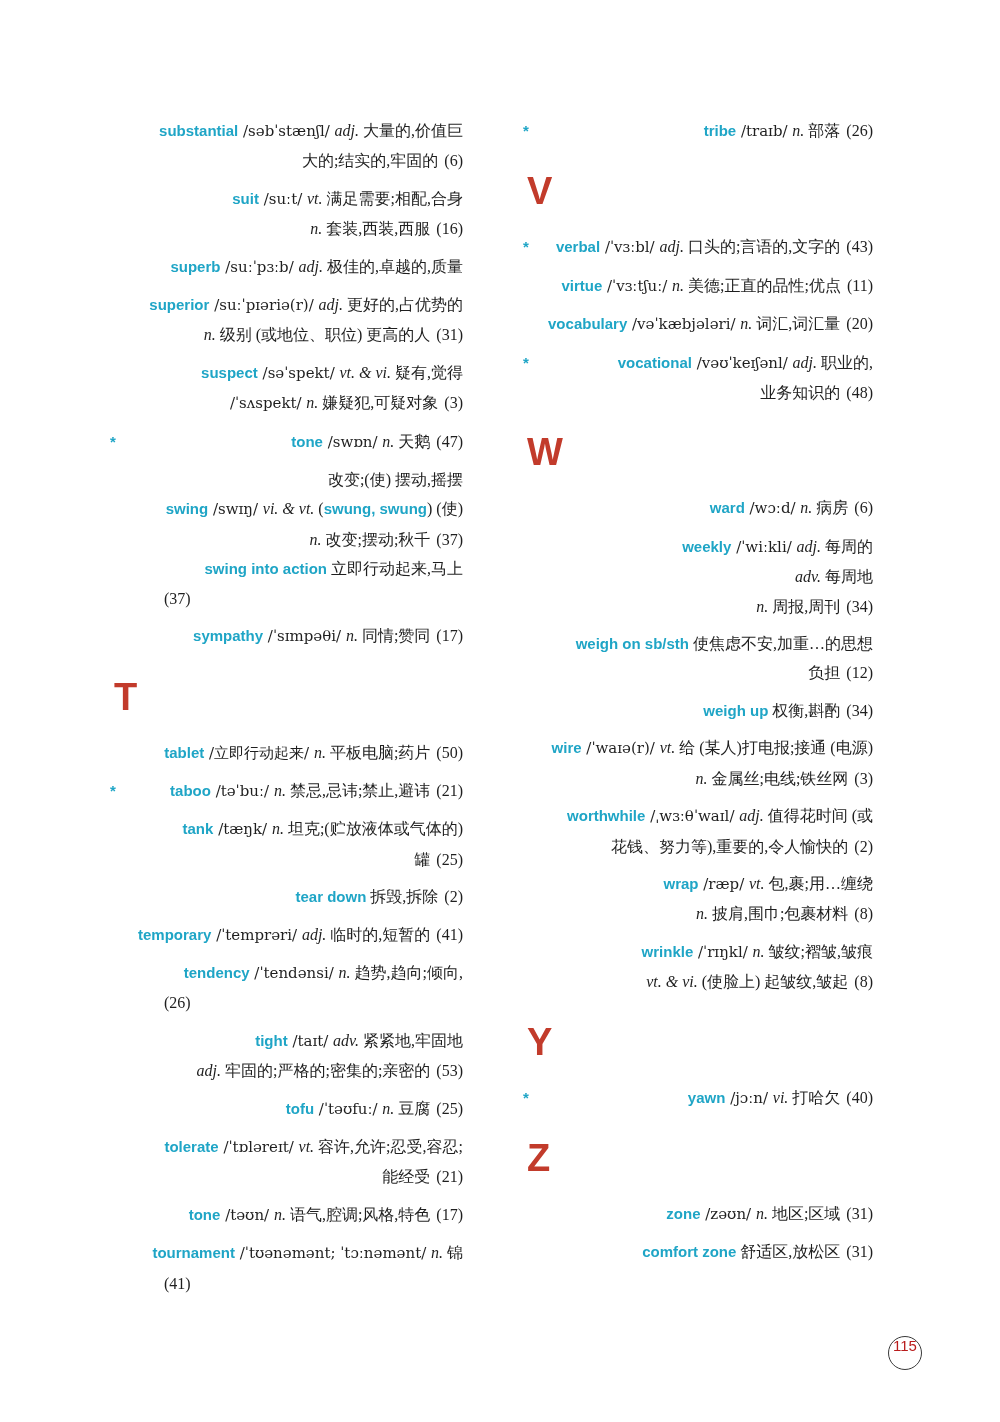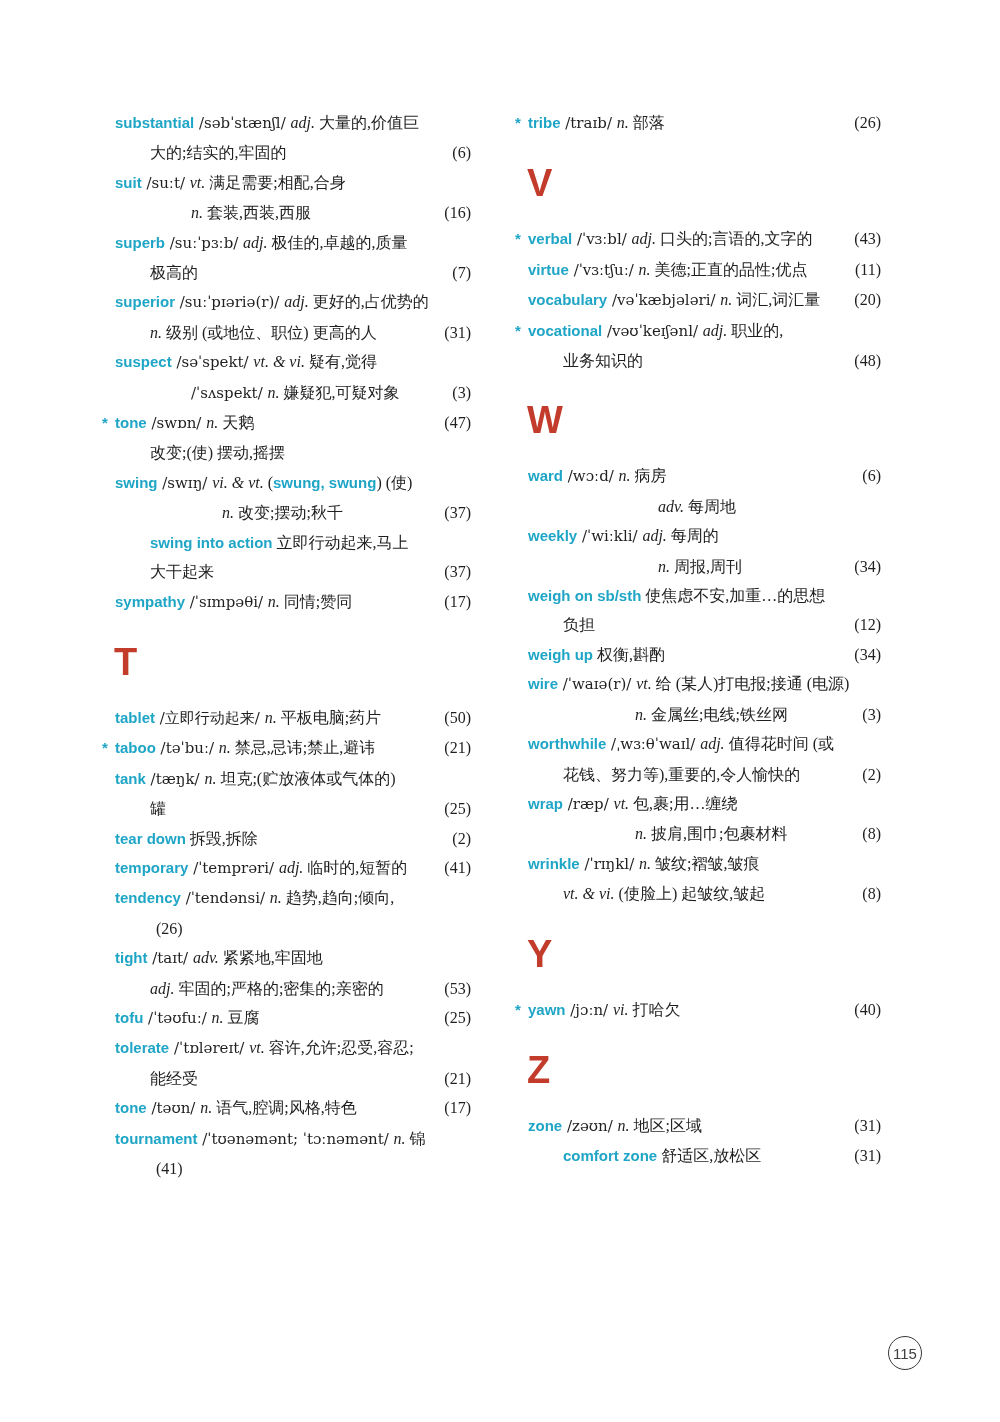--- a/index.html
+++ b/index.html
@@ -10,21 +10,21 @@
   html,body{margin:0;padding:0;}
   body{
     width:1000px;height:1422px;position:relative;background:#ffffff;
     font-family:"Liberation Serif",serif;color:var(--ink);
     overflow:hidden;
   }
   .page{position:absolute;inset:0;background:#ffffff;}
   .col{position:absolute;top:108px;font-size:16px;line-height:29.4px;}
   .col-left{left:115px;width:356px;}
   .col-right{left:528px;width:353px;}
-  .entry{margin:0;}
+  .entry{margin:8px;text-align:right;}
   .line{display:flex;position:relative;align-items:baseline;}
   .content{flex:1 1 auto;min-width:0;}
   .ref{margin-left:6px;white-space:nowrap;font-size:16px;}
   .ind1{padding-left:35px;}
   .ind2{padding-left:76px;}
   .ind3{padding-left:107px;}
   .ind4{padding-left:130px;}
   .seg-hw{
     font-family:"Liberation Sans",sans-serif;font-weight:bold;
     color:var(--teal);font-size:15px;
@@ -39,22 +39,22 @@
   .seg-def{font-size:16px;}
   .seg-pl{font-size:16px;}
   .letter{
     font-family:"Liberation Sans",sans-serif;font-weight:bold;
     color:var(--red);font-size:38px;line-height:38px;
     margin:26px 0 22px -1px;
   }
   .pagenum{
     position:absolute;left:888px;top:1336px;width:34px;height:34px;
     border:1.5px solid #3a3a3a;border-radius:50%;
-    display:flex;align-items:center;justify-content:center;
-    font-family:"Liberation Sans",sans-serif;font-size:15px;color:#404040;
+    display:flex;align-items:flex-start;justify-content:center;
+    font-family:"Liberation Sans",sans-serif;font-size:15px;color:#b91c1c;
     box-sizing:border-box;
   }
 </style>
 </head>
 <body>
 
 <div class="page">
   <div class="col col-left">
       <div class="entry">
         <div class="line ind0">
@@ -71,24 +71,20 @@
         </div>
         <div class="line ind2">
           <span class="content"><span class="seg-pos">n.</span><span class="seg-def"> 套装,西装,西服</span></span>
           <span class="ref">(16)</span>
         </div>
       </div>
       <div class="entry">
         <div class="line ind0">
           <span class="content"><span class="seg-hw">superb</span><span class="seg-ph"> /suːˈpɜːb/ </span><span class="seg-pos">adj.</span><span class="seg-def"> 极佳的,卓越的,质量</span></span>
         </div>
-        <div class="line ind1">
-          <span class="content"><span class="seg-def">极高的</span></span>
-          <span class="ref">(7)</span>
-        </div>
       </div>
       <div class="entry">
         <div class="line ind0">
           <span class="content"><span class="seg-hw">superior</span><span class="seg-ph"> /suːˈpɪəriə(r)/ </span><span class="seg-pos">adj.</span><span class="seg-def"> 更好的,占优势的</span></span>
         </div>
         <div class="line ind1">
           <span class="content"><span class="seg-pos">n.</span><span class="seg-def"> 级别 (或地位、职位) 更高的人</span></span>
           <span class="ref">(31)</span>
         </div>
       </div>
@@ -115,21 +111,20 @@
           <span class="content"><span class="seg-hw">swing</span><span class="seg-ph"> /swɪŋ/ </span><span class="seg-pos">vi. &amp; vt.</span><span class="seg-pl"> (</span><span class="seg-hw">swung, swung</span><span class="seg-pl">) </span><span class="seg-def">(使)</span></span>
         </div>
         <div class="line ind3">
           <span class="content"><span class="seg-pos">n.</span><span class="seg-def"> 改变;摆动;秋千</span></span>
           <span class="ref">(37)</span>
         </div>
         <div class="line ind1">
           <span class="content"><span class="seg-hw">swing into action</span><span class="seg-def"> 立即行动起来,马上</span></span>
         </div>
         <div class="line ind1">
-          <span class="content"><span class="seg-def">大干起来</span></span>
           <span class="ref">(37)</span>
         </div>
       </div>
       <div class="entry">
         <div class="line ind0">
           <span class="content"><span class="seg-hw">sympathy</span><span class="seg-ph"> /ˈsɪmpəθi/ </span><span class="seg-pos">n.</span><span class="seg-def"> 同情;赞同</span></span>
           <span class="ref">(17)</span>
         </div>
       </div>
       <div class="letter">T</div>
@@ -249,25 +244,25 @@
         </div>
       </div>
       <div class="letter">W</div>
       <div class="entry">
         <div class="line ind0">
           <span class="content"><span class="seg-hw">ward</span><span class="seg-ph"> /wɔːd/ </span><span class="seg-pos">n.</span><span class="seg-def"> 病房</span></span>
           <span class="ref">(6)</span>
         </div>
       </div>
       <div class="entry">
+        <div class="line ind0">
+          <span class="content"><span class="seg-hw">weekly</span><span class="seg-ph"> /ˈwiːkli/ </span><span class="seg-pos">adj.</span><span class="seg-def"> 每周的</span></span>
+        </div>
         <div class="line ind4">
           <span class="content"><span class="seg-pos">adv.</span><span class="seg-def"> 每周地</span></span>
-        </div>
-        <div class="line ind0">
-          <span class="content"><span class="seg-hw">weekly</span><span class="seg-ph"> /ˈwiːkli/ </span><span class="seg-pos">adj.</span><span class="seg-def"> 每周的</span></span>
         </div>
         <div class="line ind4">
           <span class="content"><span class="seg-pos">n.</span><span class="seg-def"> 周报,周刊</span></span>
           <span class="ref">(34)</span>
         </div>
       </div>
       <div class="entry">
         <div class="line ind0">
           <span class="content"><span class="seg-hw">weigh on sb/sth</span><span class="seg-def"> 使焦虑不安,加重…的思想</span></span>
         </div>

